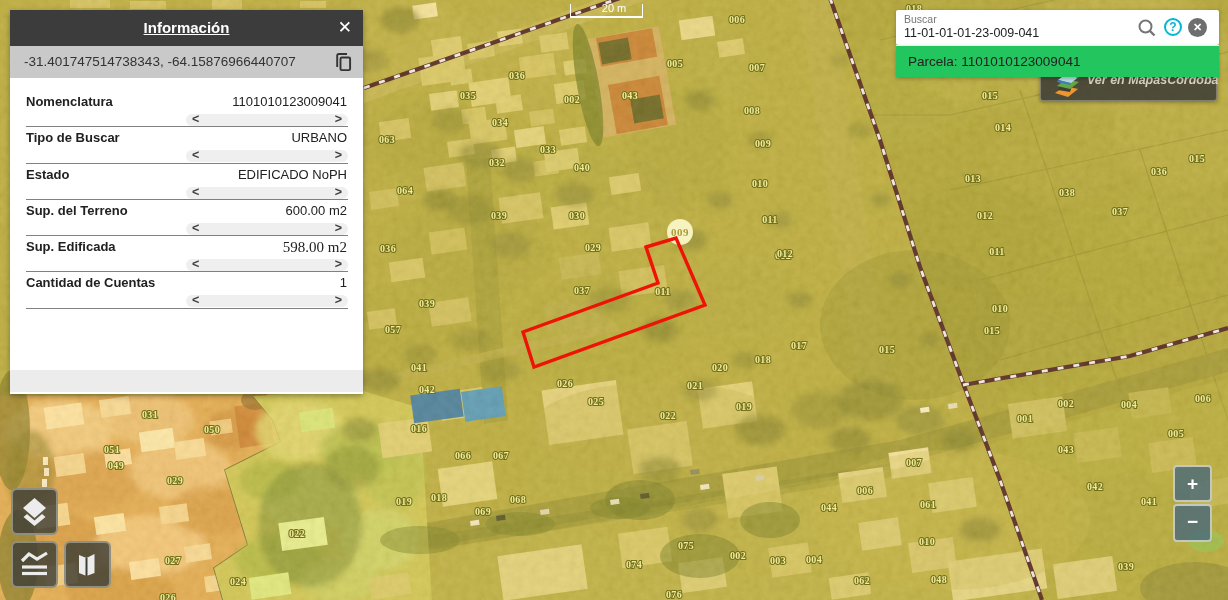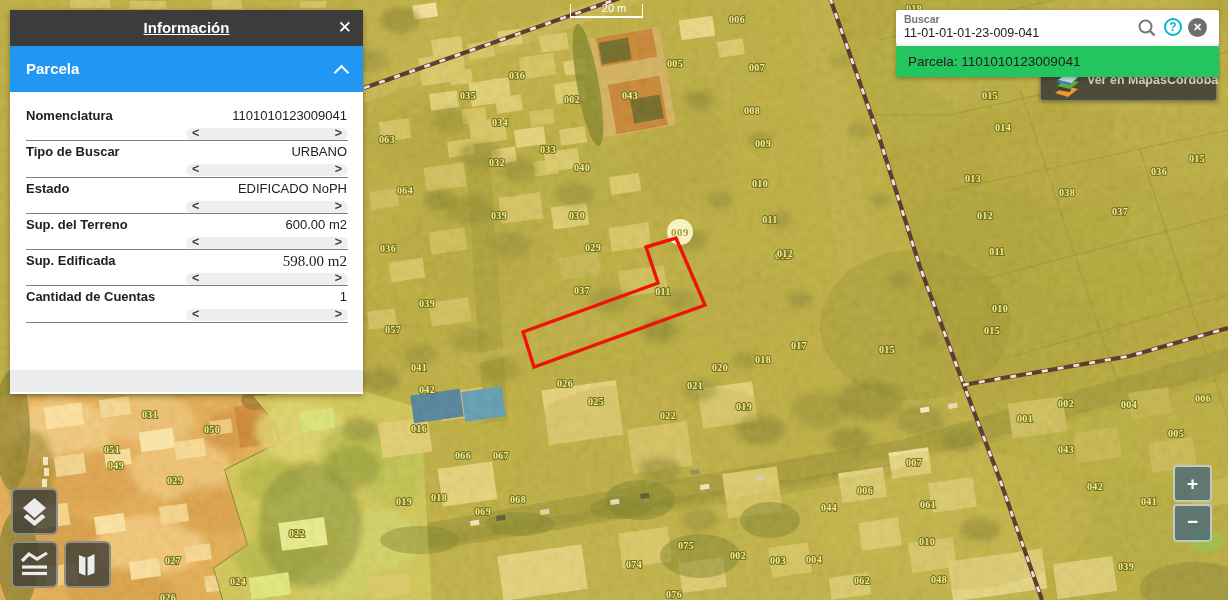--- a/index.html
+++ b/index.html
@@ -466,26 +466,28 @@
 <div style="position:absolute;left:570px;top:2px;width:88px;text-align:center;color:#fff;font-size:11px;">20 m</div>
 
 <div style="position:absolute;left:10px;top:10px;width:353px;height:384px;background:#fff;box-shadow:0 2px 6px rgba(0,0,0,.35);">
 
   <div style="position:relative;height:36px;background:#3c3c3c;color:#fff;">
     <div style="text-align:center;font-weight:bold;font-size:15px;line-height:36px;text-decoration:underline;">Información</div>
 
     <div style="position:absolute;right:11px;top:0;font-size:17px;line-height:35px;color:#fff;">✕</div>
   </div>
 
-
-  <div style="position:relative;height:46px;background:#2196f3;color:#fff;">
-    <div style="font-weight:bold;font-size:15px;line-height:46px;padding-left:16px;">Parcela</div>
-
-    <div style="position:absolute;right:16px;top:21px;width:9px;height:9px;border-left:2.5px solid #fff;border-top:2.5px solid #fff;transform:rotate(45deg);"></div>
+  <div style="position:relative;height:32px;background:#c9c9c9;color:#333;font-size:13.5px;line-height:32px;padding-left:14px;">-31.401747514738343, -64.15876966440707
+    
+    <svg style="position:absolute;right:10px;top:7px;" width="18" height="19" viewBox="0 0 18 19">
+          <path d="M12 1 L4 1 C3 1 2.2 1.8 2.2 2.8 L2.2 14" fill="none" stroke="#333" stroke-width="1.9"></path>
+          <rect x="5.5" y="4.5" width="9.6" height="12.6" fill="none" stroke="#333" stroke-width="1.9" rx="1.2"></rect>
+        </svg>
   </div>
+
 
   <div style="position:relative;padding-top:13px;">
 
     <div style="position:relative;height:36.3px;">
       <div style="position:absolute;left:16px;top:3px;font-size:13px;font-weight:bold;color:#212121;">Nomenclatura</div>
       <div style="position:absolute;right:16px;top:3px;font-size:13px;color:#212121;">1101010123009041</div>
       <div style="position:absolute;left:176px;top:23px;width:162px;height:12px;background:#efefef;border-radius:6px;">
         <span style="position:absolute;left:6px;top:-2px;font-size:12.5px;font-weight:bold;color:#3f3f3f;">&lt;</span>
         <span style="position:absolute;right:6px;top:-2px;font-size:12.5px;font-weight:bold;color:#3f3f3f;">&gt;</span>
       </div>
@@ -550,26 +552,26 @@
 
   <svg style="position:absolute;left:11px;top:14px;" width="30" height="25" viewBox="0 0 30 25">
     <polygon points="13,13 26,16 16,24 3,20" fill="#f0962e"></polygon>
     <polygon points="6,17 8,11 20,13 18,19" fill="#3e3e34"></polygon>
     <polygon points="14,6 27,9 18,16 5,13" fill="#62a844"></polygon>
     <polygon points="15,0 28,3 19,10 6,7" fill="#bfe0ea"></polygon>
     <polygon points="15,0 28,3 25,5 21,1.5" fill="#cf3a2b"></polygon>
     <polygon points="6,7 19,10 18,12 5,9" fill="#3f7fc1"></polygon>
   </svg>
 
-  <div style="position:absolute;left:46px;top:14px;font-size:12.5px;font-weight:bold;color:#d9d3c3;white-space:nowrap;">Ver en MapasCordoba</div>
+  <div style="position:absolute;left:46px;top:14px;font-size:12.5px;font-weight:bold;color:#d9d3c3;white-space:nowrap;font-style:italic;">Ver en MapasCordoba</div>
 </div>
 
 <div style="position:absolute;left:896px;top:10px;width:323px;height:35px;background:#fff;border-radius:2px;box-shadow:0 1px 4px rgba(0,0,0,.3);">
 
-  <div style="position:absolute;left:8px;top:3px;font-size:10.5px;color:#757575;font-weight:bold;">Buscar</div>
+  <div style="position:absolute;left:8px;top:3px;font-size:10.5px;color:#757575;">Buscar</div>
 
   <div style="position:absolute;left:8px;top:16px;font-size:12.5px;color:#212121;">11-01-01-01-23-009-041</div>
 
   <svg style="position:absolute;right:62px;top:8px;" width="20" height="20" viewBox="0 0 20 20">
         <circle cx="8.5" cy="8.5" r="6" fill="none" stroke="#757575" stroke-width="2"></circle>
         <line x1="13" y1="13" x2="17.5" y2="17.5" stroke="#757575" stroke-width="2.4"></line>
       </svg>
 
   <div style="position:absolute;right:37px;top:8px;width:14px;height:14px;border:2.6px solid #00b8d4;border-radius:50%;color:#00b8d4;font-weight:bold;font-size:12px;text-align:center;line-height:14px;">?</div>
 

